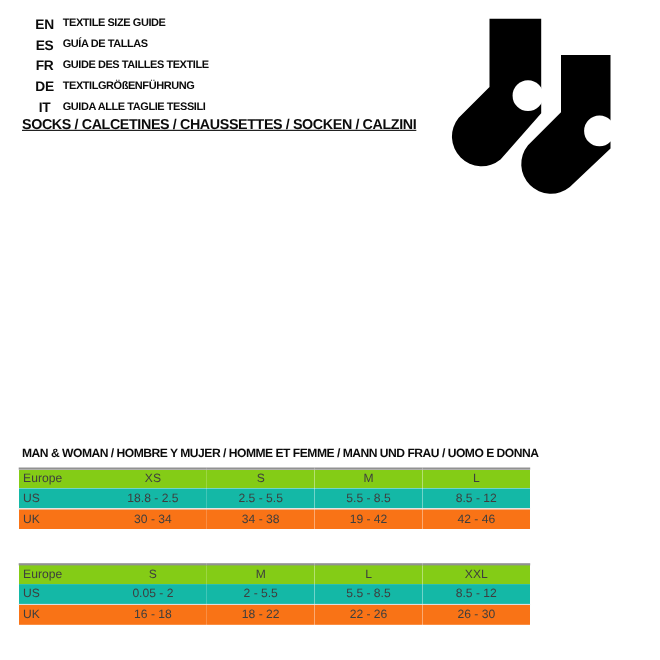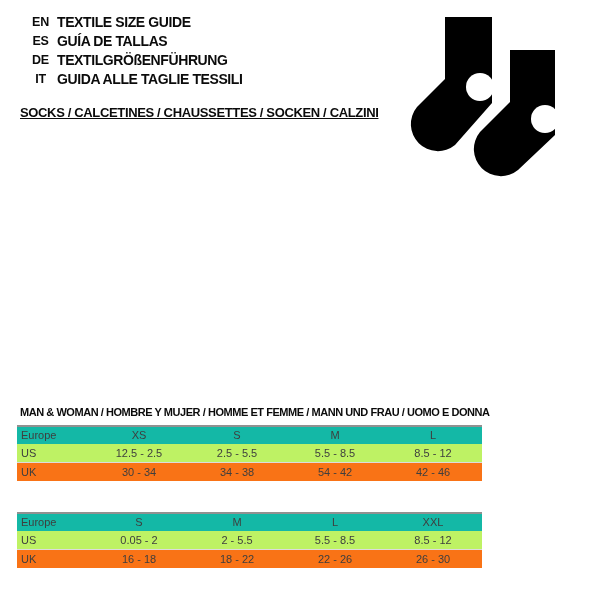--- a/index.html
+++ b/index.html
@@ -10,21 +10,21 @@
     -webkit-font-smoothing:antialiased;
   }
   
   .langs{position:absolute;left:24px;top:12px;}
   .lang-row{display:flex;height:19px;align-items:center;}
   .lang-code{
     width:33px;flex:0 0 33px;
     font-size:12.5px;font-weight:bold;letter-spacing:-0.3px;color:#0b0b0b;text-align:center;
   }
   .lang-label{
-    font-size:14px;font-weight:bold;letter-spacing:-0.4px;color:#0b0b0b;
+    font-size:10px;font-weight:bold;letter-spacing:-0.4px;color:#0b0b0b;
     white-space:nowrap;
   }
   .category-line{
     position:absolute;left:20px;top:105px;
     font-size:13px;font-weight:bold;letter-spacing:-0.35px;color:#0b0b0b;
     white-space:nowrap;line-height:16px;text-decoration:underline;
   }
   
   .socks-svg{position:absolute;left:0;top:0;pointer-events:none;}
   
@@ -40,38 +40,42 @@
     border-collapse:collapse;table-layout:fixed;width:465px;
   }
   table.size-table col.c0{width:73px;}
   table.size-table col.cn{width:98px;}
   .size-table th,.size-table td{
     padding:0;margin:0;font-size:11px;font-weight:normal;color:#3e3e3e;
     text-align:center;line-height:18px;height:18px;white-space:nowrap;
     overflow:hidden;
   }
   .size-table tr.head th{
-    background:#14b8a6;border-top:2px solid #919191;
+    background:#84cc16;border-top:2px solid #919191;
     height:17px;line-height:17px;
   }
   .size-table .first{text-align:left;padding-left:4px;}
-  .size-table tr.r-us td{background:#bef264;border-bottom:1px solid #dcdcdc;margin-left:40px;}
+  .size-table tr.r-us td{background:#14b8a6;border-bottom:1px solid #dcdcdc;margin-left:40px;}
   .size-table tr.r-uk td{background:#f97316;}
 </style>
 </head>
 <body>
 
 <div class="langs">
   <div class="lang-row">
     <span class="lang-code">EN</span>
     <span class="lang-label">TEXTILE SIZE GUIDE</span>
   </div>
   <div class="lang-row">
     <span class="lang-code">ES</span>
     <span class="lang-label">GUÍA DE TALLAS</span>
+  </div>
+  <div class="lang-row">
+    <span class="lang-code">FR</span>
+    <span class="lang-label">GUIDE DES TAILLES TEXTILE</span>
   </div>
   <div class="lang-row">
     <span class="lang-code">DE</span>
     <span class="lang-label">TEXTILGRÖßENFÜHRUNG</span>
   </div>
   <div class="lang-row">
     <span class="lang-code">IT</span>
     <span class="lang-label">GUIDA ALLE TAGLIE TESSILI</span>
   </div>
 </div>
@@ -100,30 +104,30 @@
     <tbody>
       <tr class="head">
         <th class="first">Europe</th>
         <th>XS</th>
         <th>S</th>
         <th>M</th>
         <th>L</th>
       </tr>
       <tr class="r-us">
         <td class="first">US</td>
-        <td>12.5 - 2.5</td>
+        <td>18.8 - 2.5</td>
         <td>2.5 - 5.5</td>
         <td>5.5 - 8.5</td>
         <td>8.5 - 12</td>
       </tr>
       <tr class="r-uk">
         <td class="first">UK</td>
         <td>30 - 34</td>
         <td>34 - 38</td>
-        <td>54 - 42</td>
+        <td>19 - 42</td>
         <td>42 - 46</td>
       </tr>
     </tbody>
   </table>
 </div>
 
 <div class="table-block tb2">
   <table class="size-table">
     <colgroup>
         <col class="c0">

